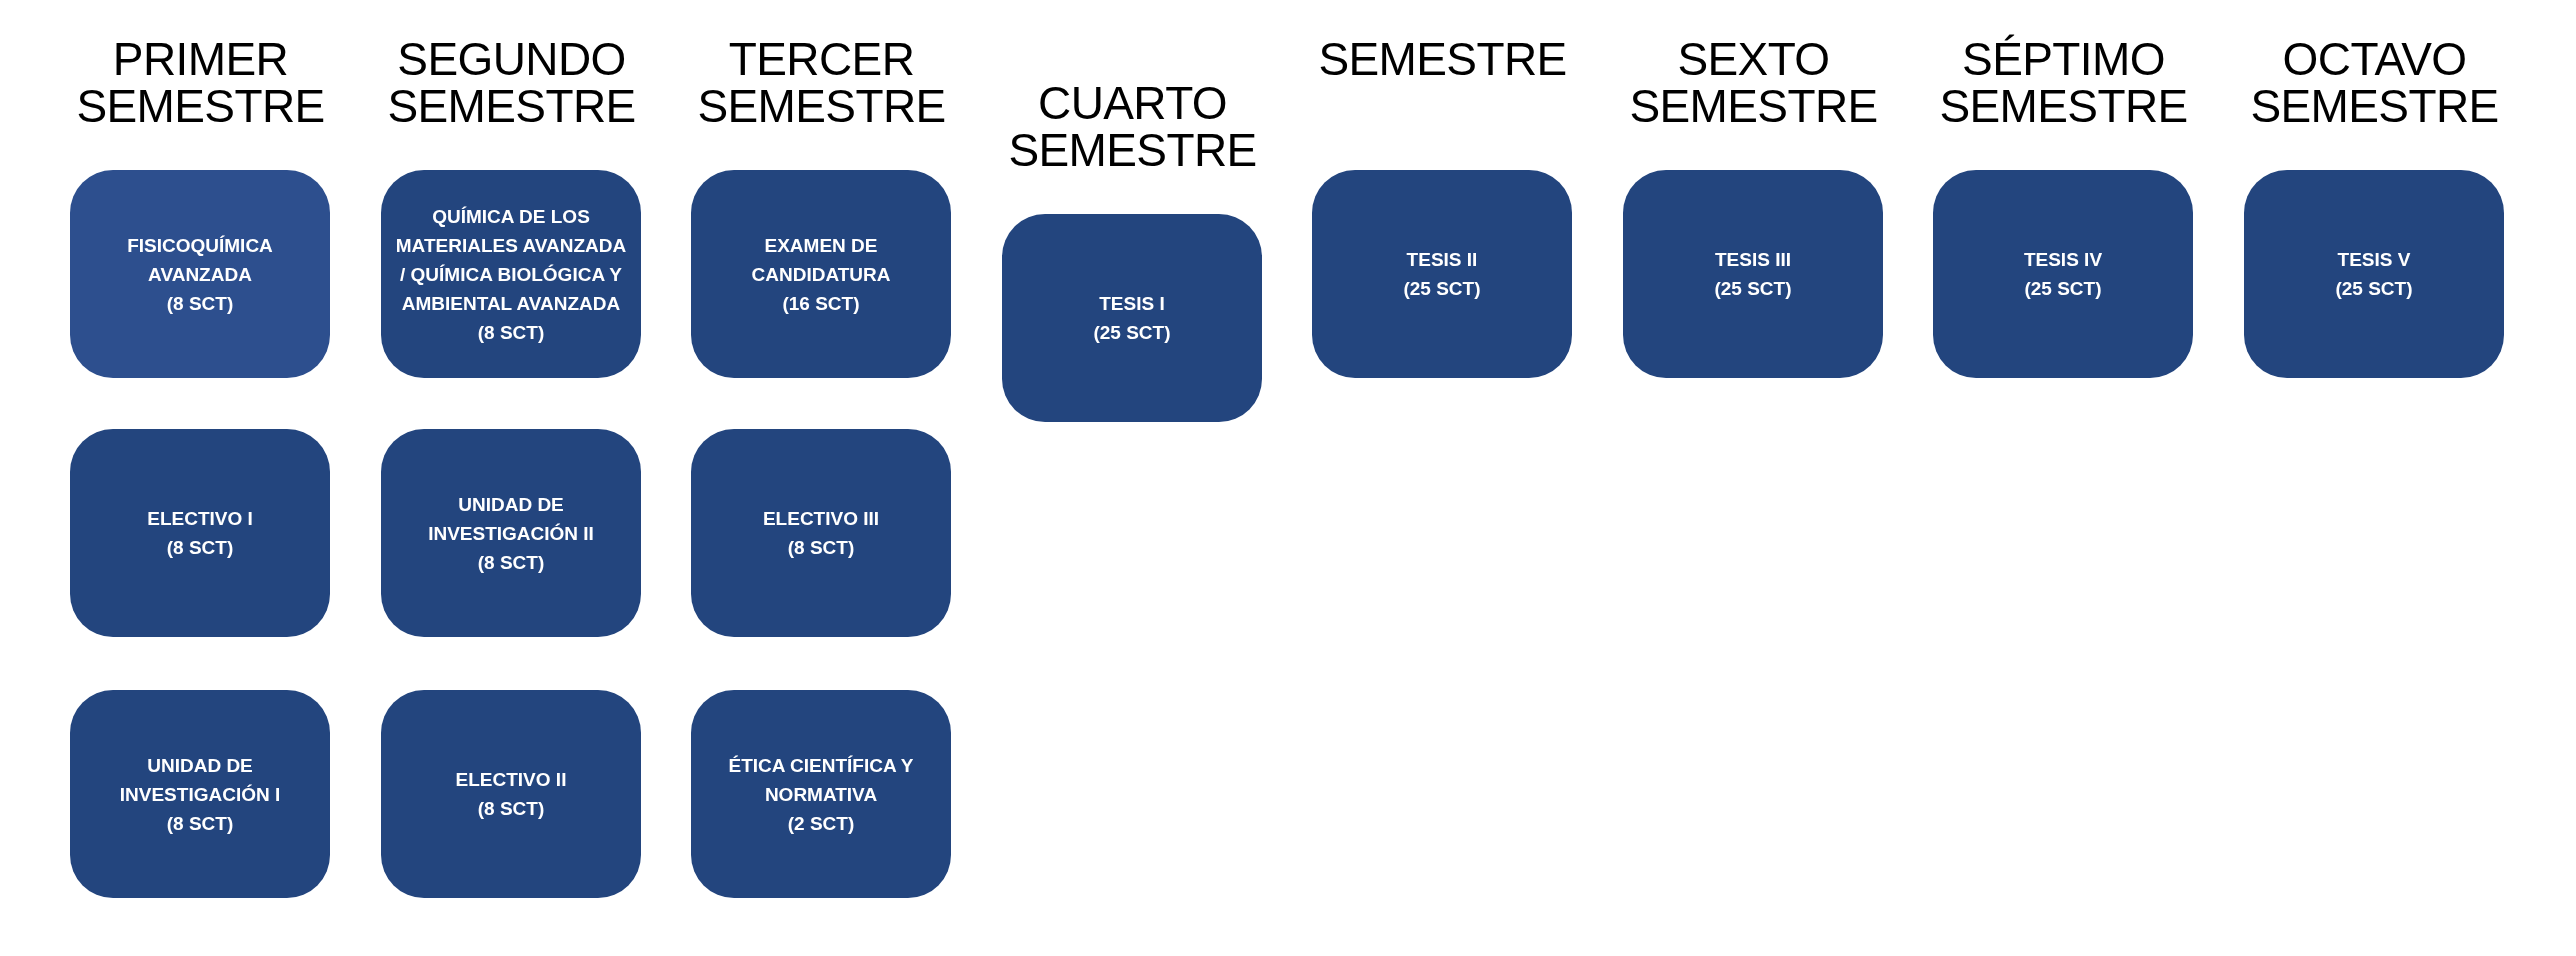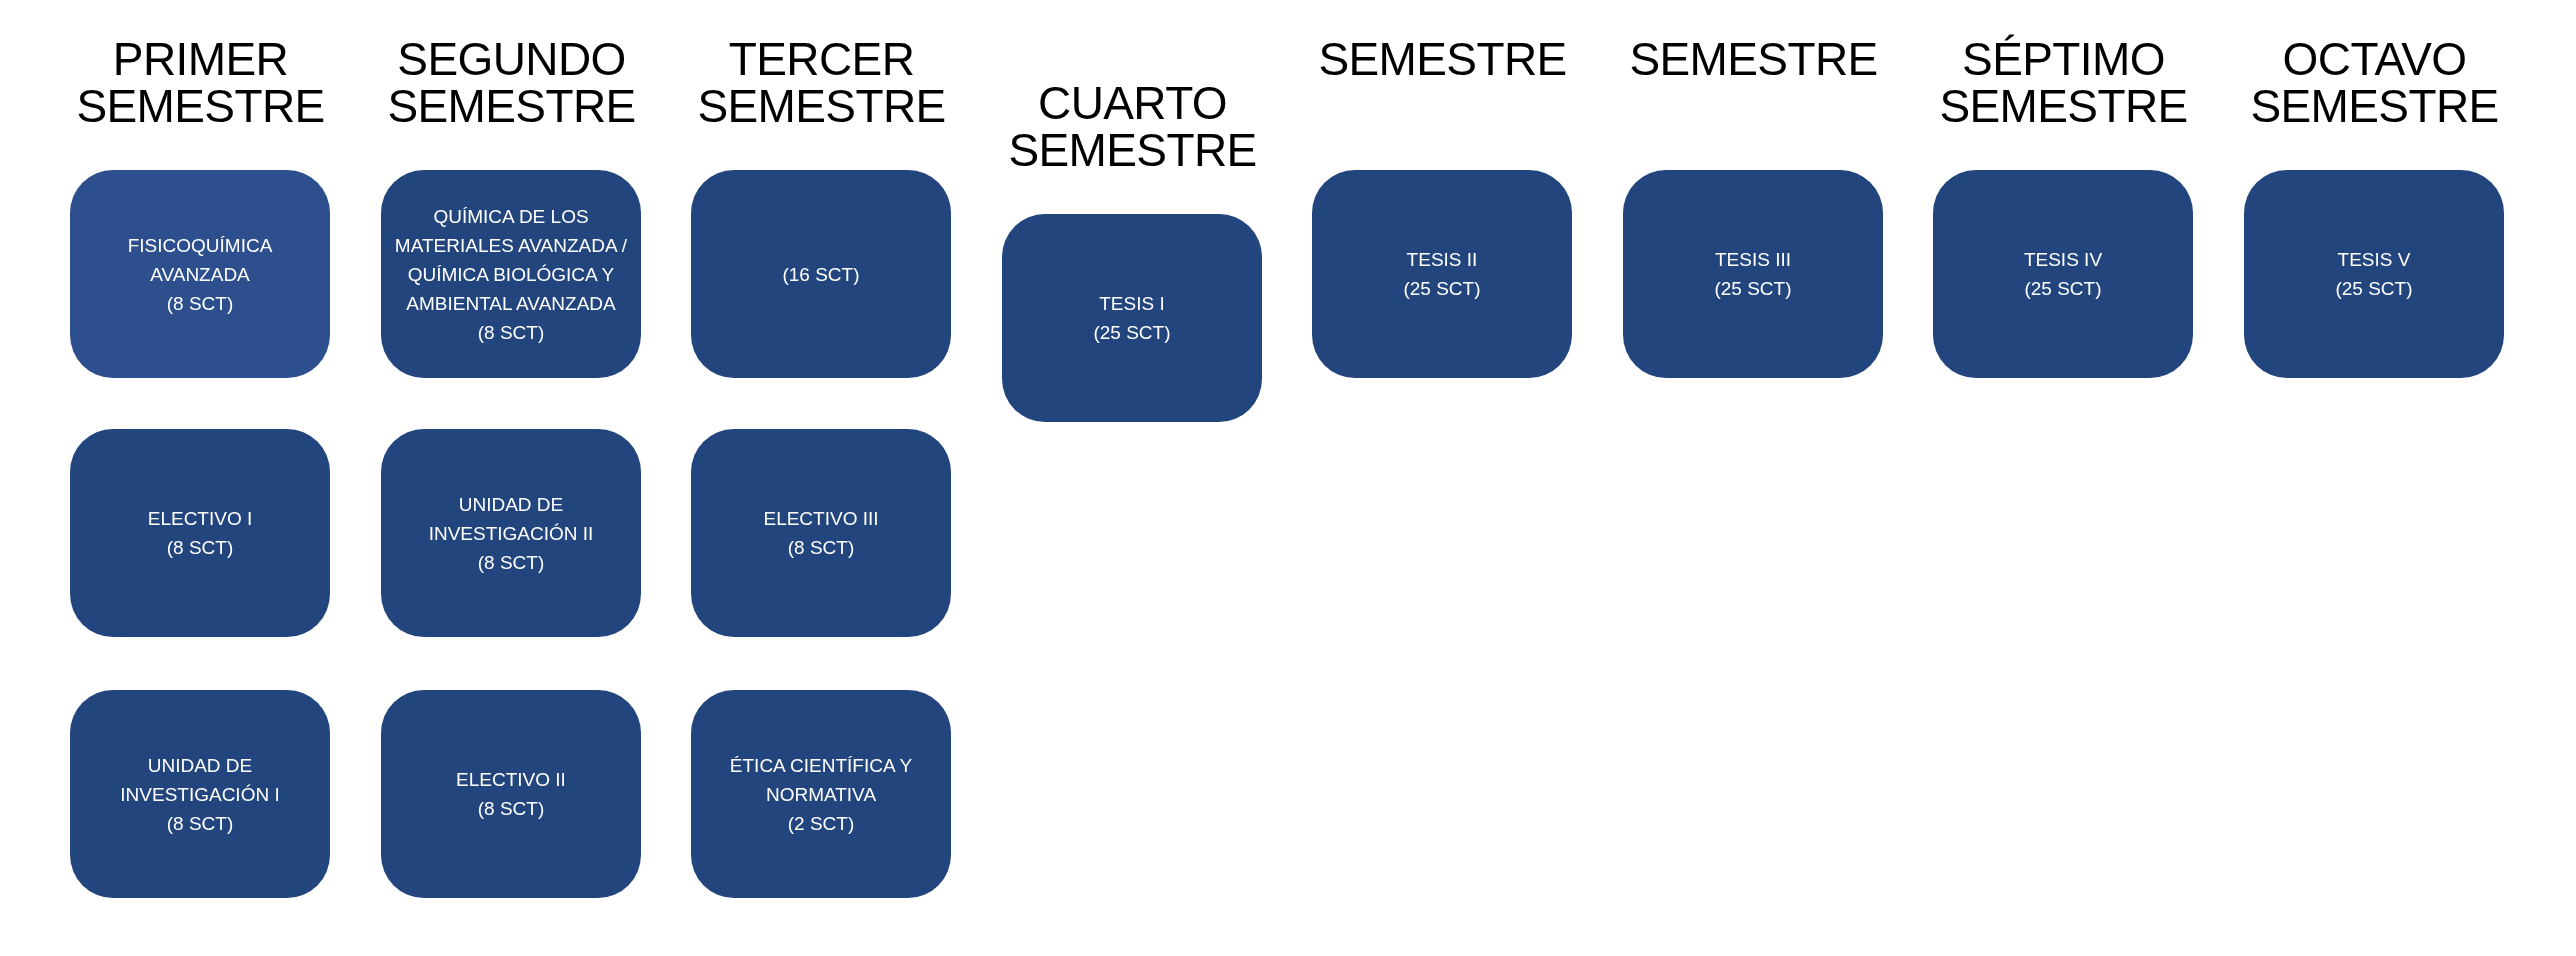--- a/index.html
+++ b/index.html
@@ -55,21 +55,21 @@
     color: var(--box-text);
   }
   .box.light { background: var(--box-fill-light); }
   .r1 { top: 170px; }
   .r2 { top: 429px; }
   .r3 { top: 690px; }
   .box-text {
     font-size: 19px;
     line-height: 29px;
     padding: 0 11.3px;
-    font-weight: 400;
+    font-weight: 700;
   }
 </style>
 </head>
 <body>
 
 <div class="col c0">
   <div class="col-header">
     <div>PRIMER</div>
     <div>SEMESTRE</div>
   </div>
@@ -118,20 +118,21 @@
   </div>
 </div>
 
 <div class="col c2">
   <div class="col-header">
     <div>TERCER</div>
     <div>SEMESTRE</div>
   </div>
   <div class="box r1">
     <div class="box-text">
+      <div>EXAMEN DE CANDIDATURA</div>
       <div>(16 SCT)</div>
     </div>
   </div>
   <div class="box r2">
     <div class="box-text">
       <div>ELECTIVO III</div>
       <div>(8 SCT)</div>
     </div>
   </div>
   <div class="box r3">
@@ -162,20 +163,21 @@
   <div class="box r1">
     <div class="box-text">
       <div>TESIS II</div>
       <div>(25 SCT)</div>
     </div>
   </div>
 </div>
 
 <div class="col c5">
   <div class="col-header">
+    <div>SEXTO</div>
     <div>SEMESTRE</div>
   </div>
   <div class="box r1">
     <div class="box-text">
       <div>TESIS III</div>
       <div>(25 SCT)</div>
     </div>
   </div>
 </div>
 

